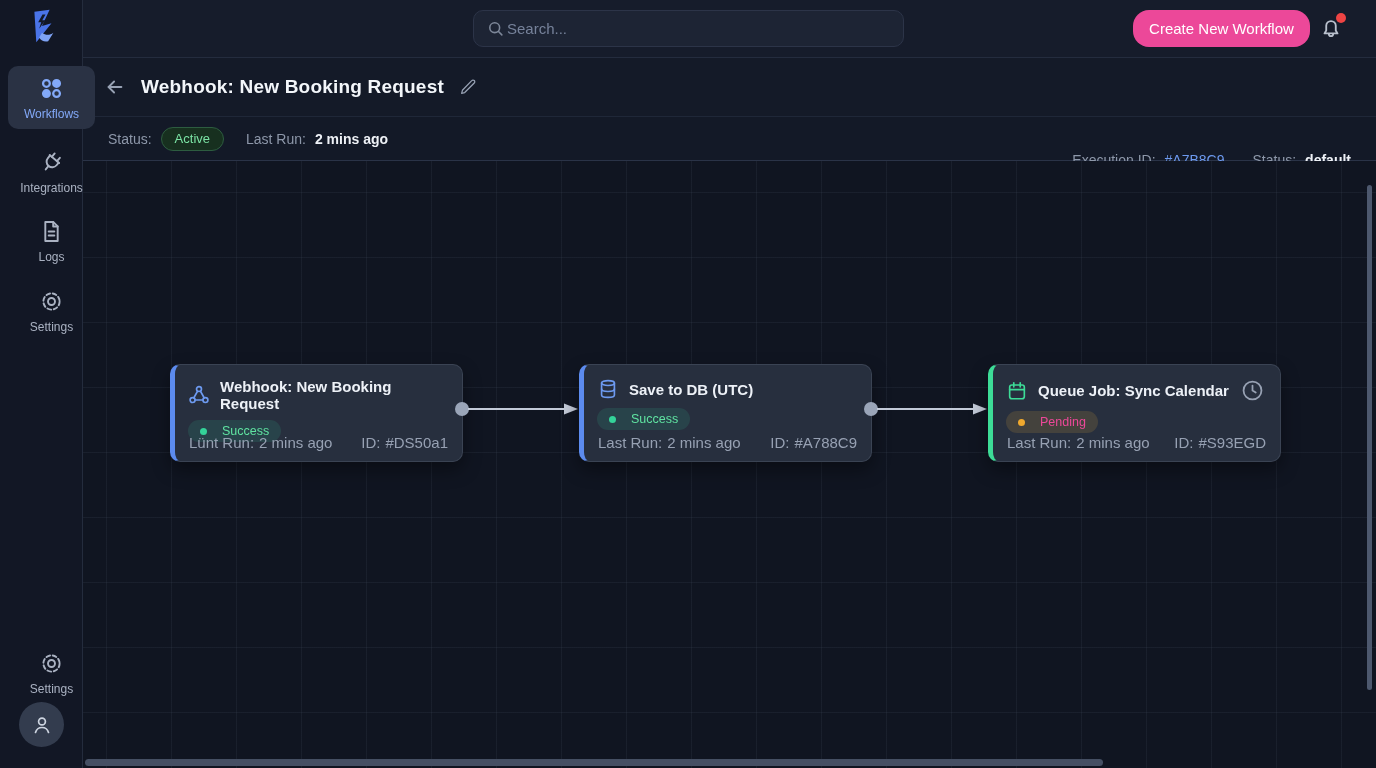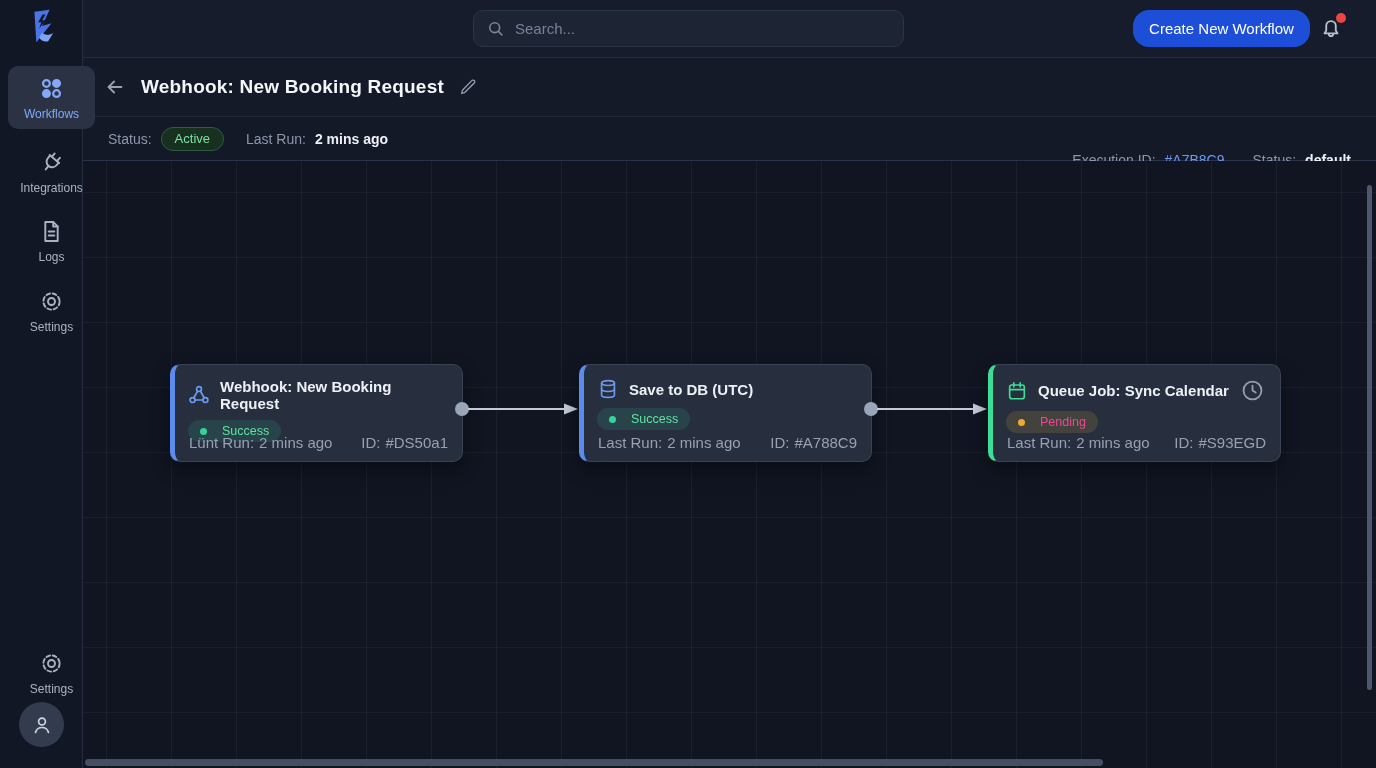--- a/index.html
+++ b/index.html
@@ -19,27 +19,27 @@
   .avatar { position:absolute; left:19px; top:702px; width:45px; height:45px;
     border-radius:50%; background:#333c4e; display:flex; align-items:center;
     justify-content:center; color:#cdd4e0; cursor:pointer; }
   .avatar svg { width:24px; height:24px; }
 
   
   .topbar { position:absolute; left:83px; top:0; width:1293px; height:58px;
     background:#161c2b; border-bottom:1px solid #242c3e; z-index:20; }
   .search { position:absolute; left:390px; top:10px; width:431px; height:37px;
     background:#1d2434; border:1px solid #2c3448; border-radius:10px;
-    display:flex; align-items:center; padding:0 12px; gap:10px; color:#7d8799; }
+    display:flex; align-items:center; padding:0 12px; gap:2px; color:#7d8799; }
   .search svg { width:19px; height:19px; flex:none; }
   .search input { flex:1; background:transparent; border:none; outline:none;
     color:#e2e7ef; font-size:15px; font-family:inherit; }
   .search input::placeholder { color:#76829a; }
   .create-btn { position:absolute; left:1050px; top:10px; width:177px; height:37px;
-    background:#1d4ed8; color:#ffffff; border:none; border-radius:16px;
+    background:#ec4899; color:#ffffff; border:none; border-radius:16px;
     font-size:15px; font-weight:500; font-family:inherit; cursor:pointer; }
   .bell { position:absolute; left:1235px; top:15px; width:28px; height:28px;
     color:#b9c0cd; cursor:pointer; }
   .bell svg { width:26px; height:26px; }
   .bell .dot { position:absolute; top:-2px; right:0; width:10px; height:10px;
     border-radius:50%; background:#ee4444; }
 
   
   .page-header { position:absolute; left:83px; top:58px; width:1293px; height:58px;
     background:#141a28; display:flex; align-items:center; gap:15px; padding-left:21px; }

